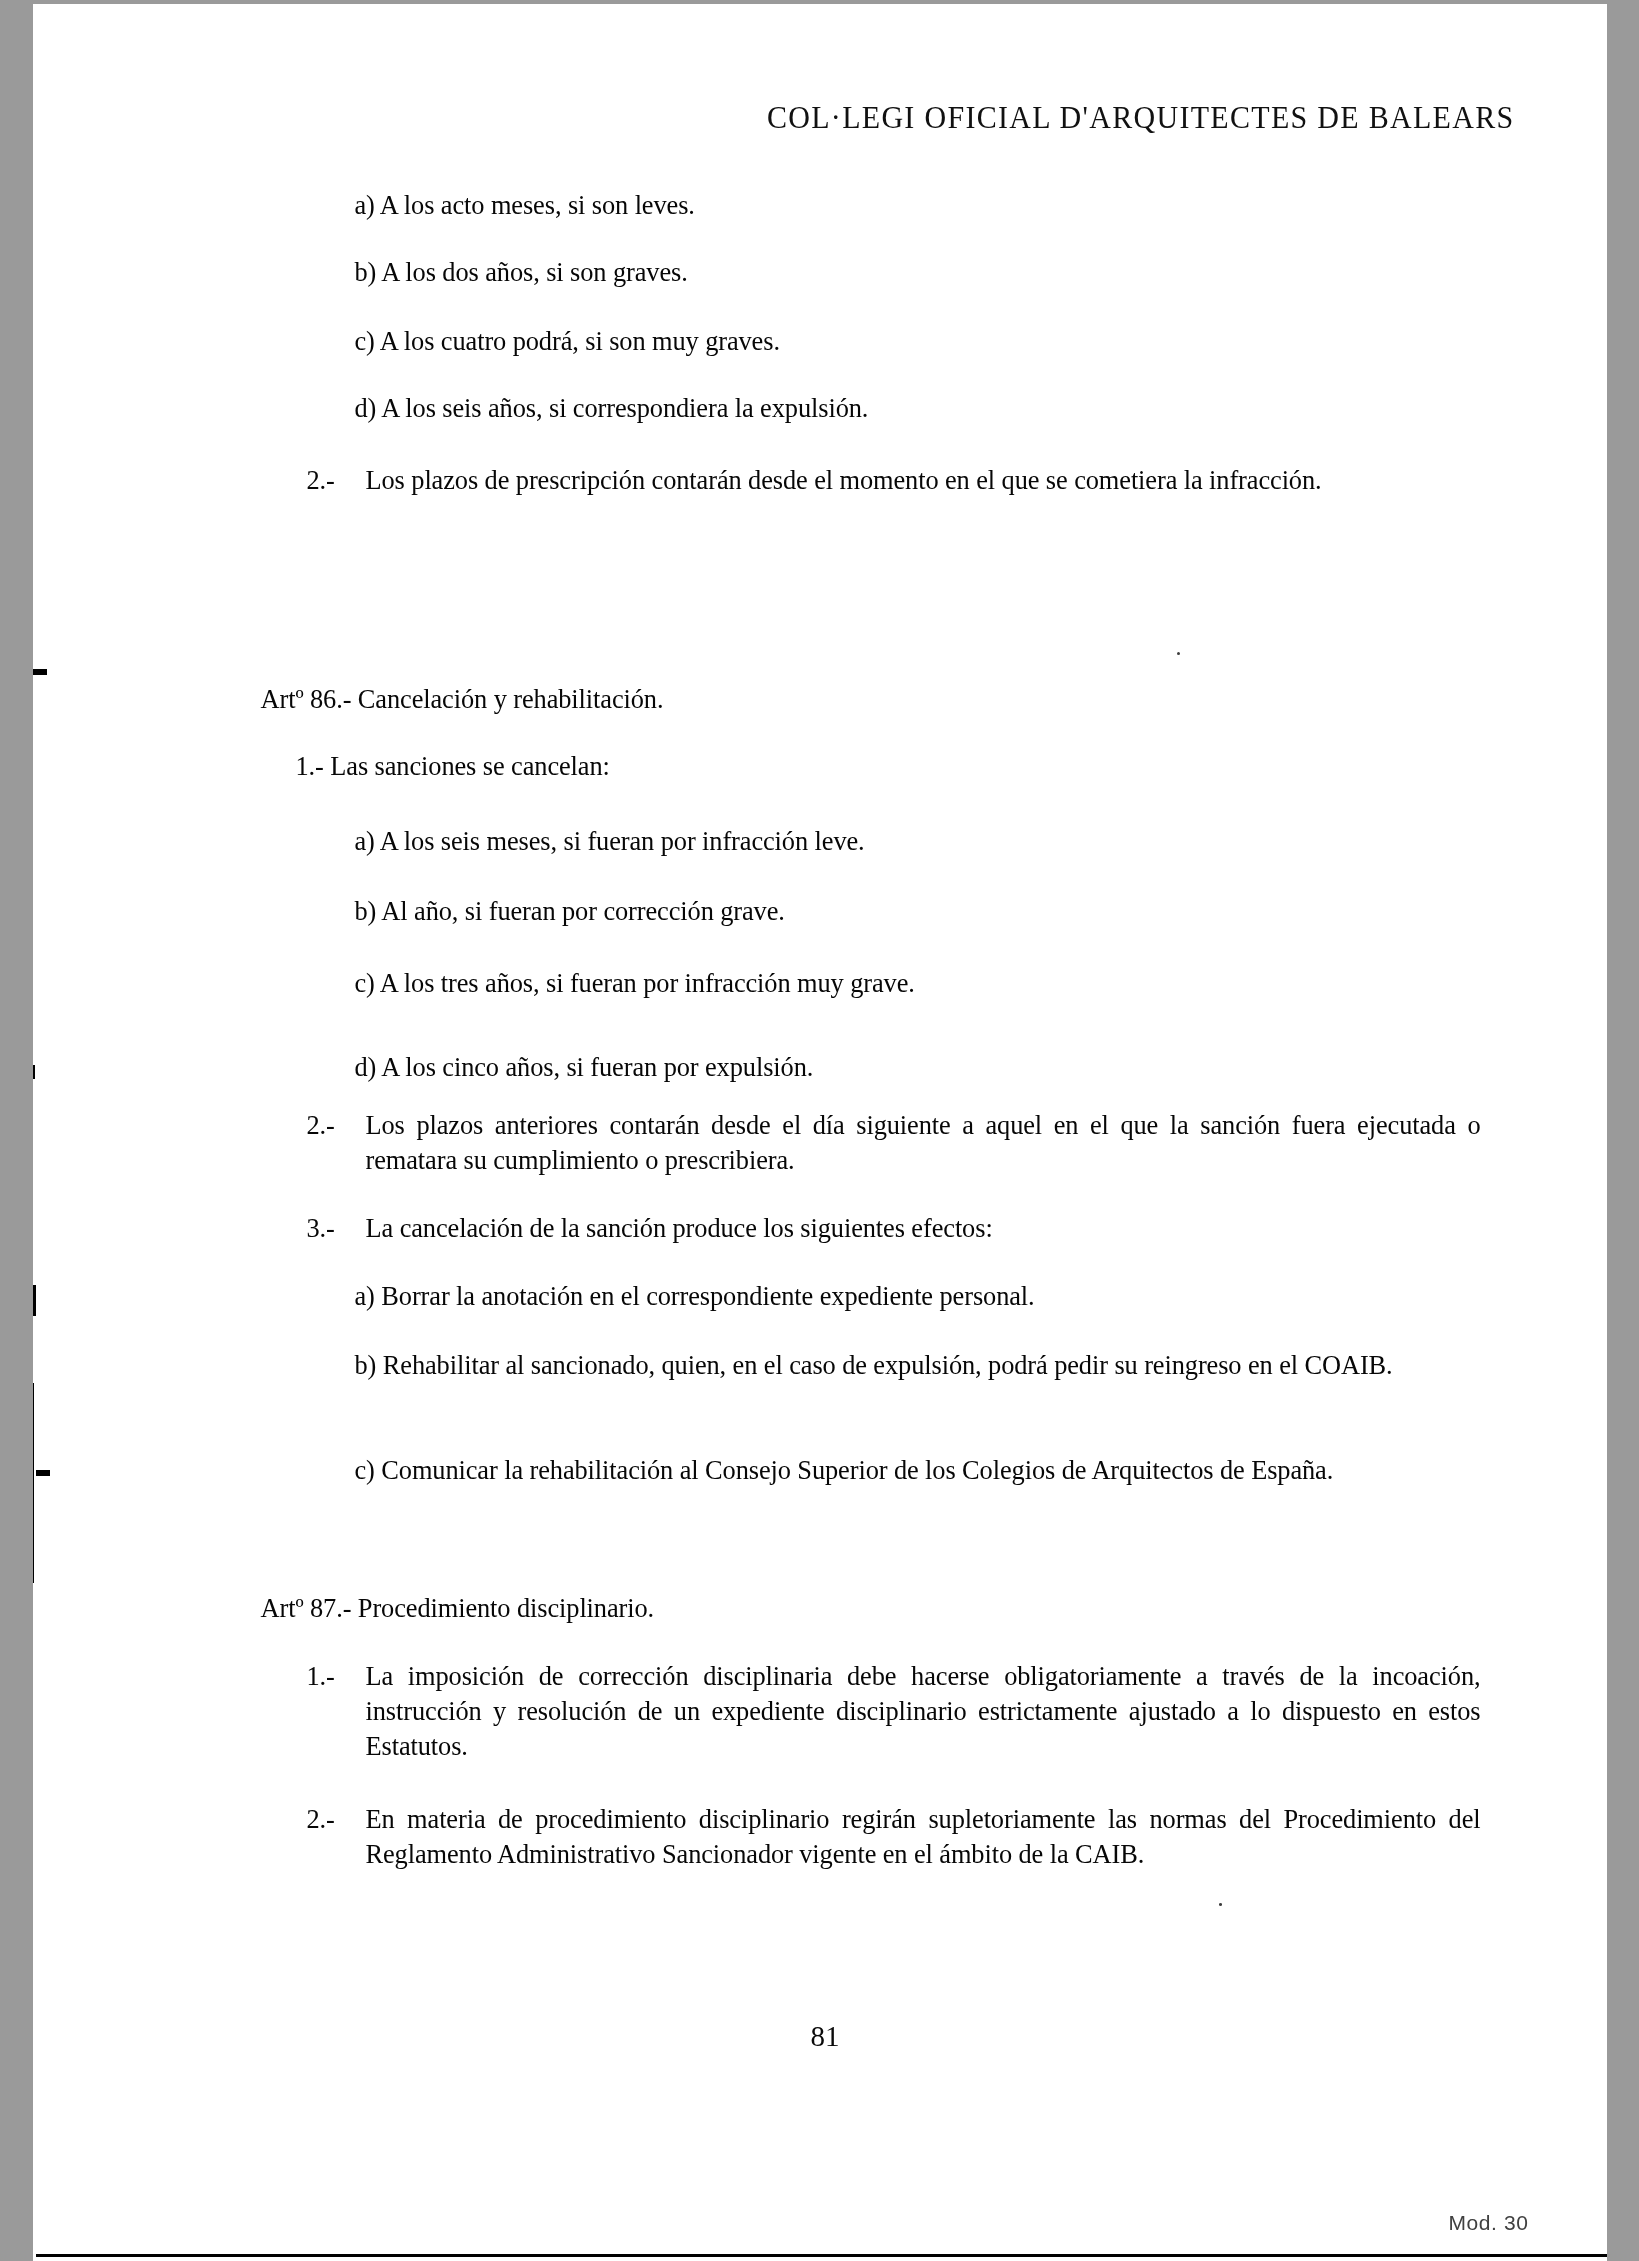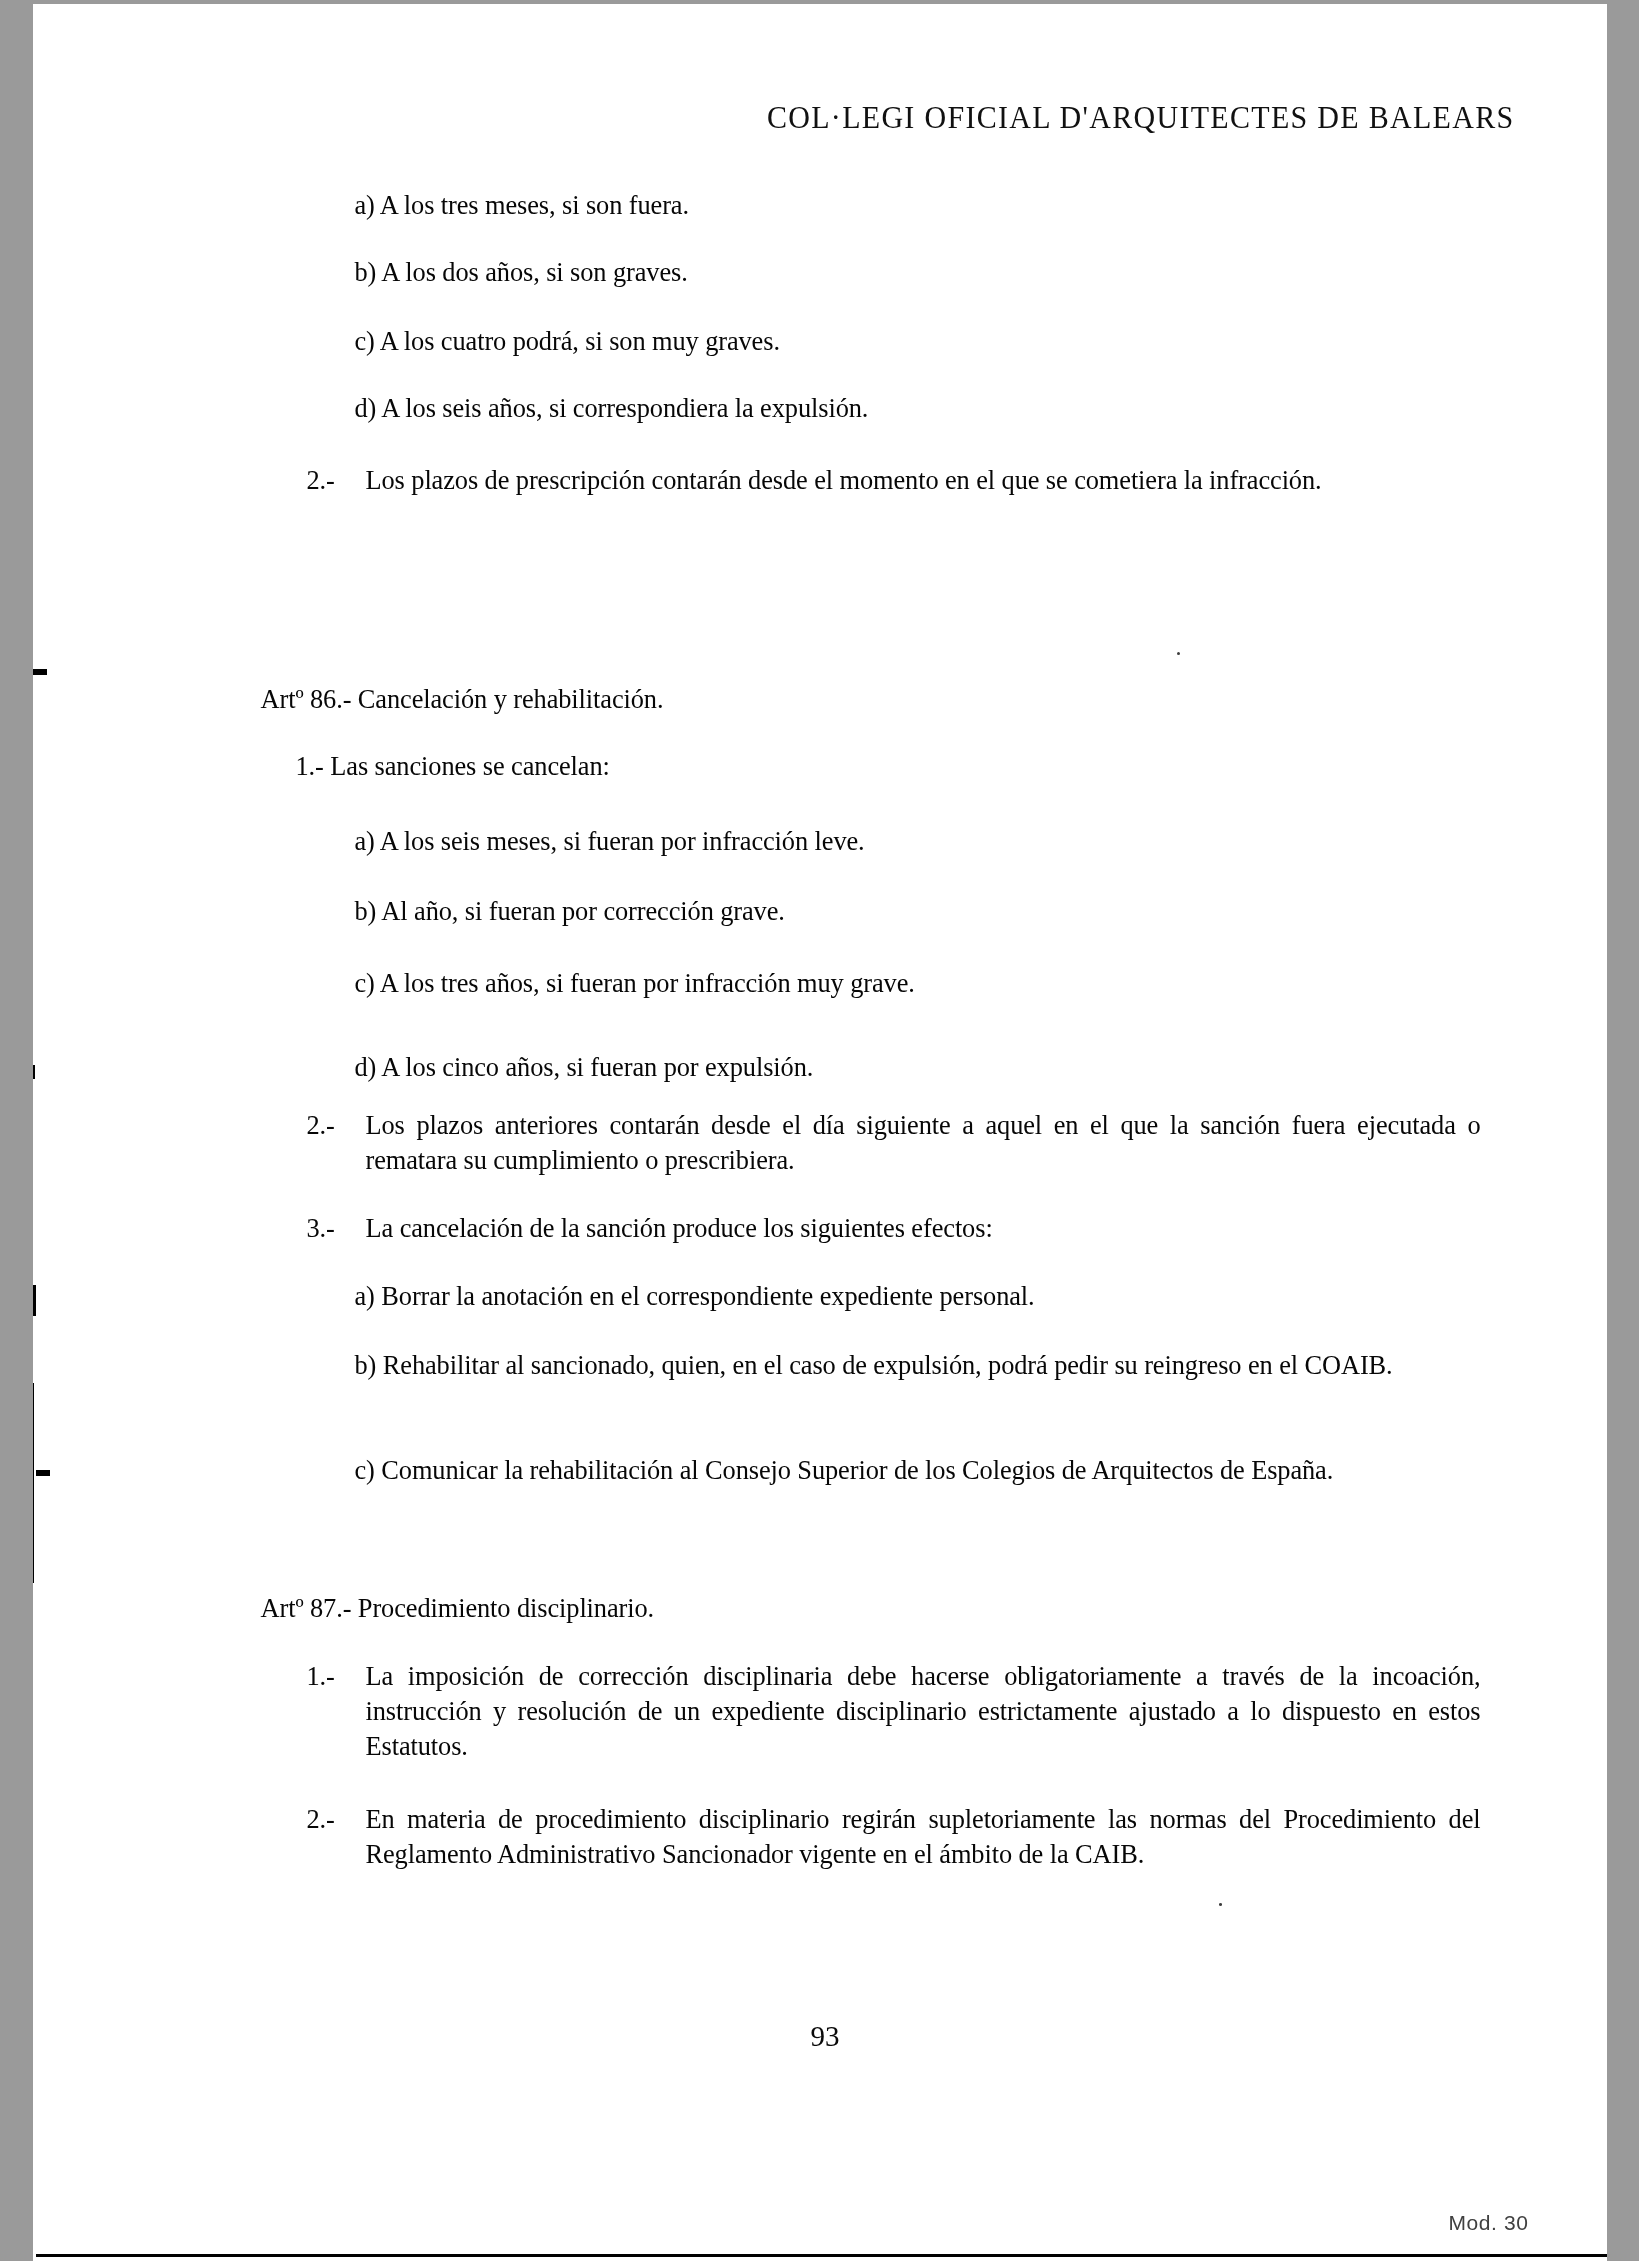--- a/index.html
+++ b/index.html
@@ -96,21 +96,21 @@
     border-radius: 50%;
   }
 </style>
 </head>
 <body>
 
 <div class="page">
 
   <div class="doc-header">COL·LEGI OFICIAL D'ARQUITECTES DE BALEARS</div>
 
-  <div class="blk letter" style="top:184px">a) A los tres meses, si son fuera.</div>
+  <div class="blk letter" style="top:184px">a) A los acto meses, si son leves.</div>
   <div class="blk letter" style="top:251px">b) A los dos años, si son graves.</div>
   <div class="blk letter" style="top:320px">c) A los cuatro podrá, si son muy graves.</div>
   <div class="blk letter" style="top:387px">d) A los seis años, si correspondiera la expulsión.</div>
 
   <div class="blk num" style="top:459px">
     <span class="mk">2.-</span><span>Los plazos de prescripción contarán desde el momento en el que se cometiera la infracción.</span>
   </div>
 
   <div class="blk heading" style="top:678px">Artº 86.- Cancelación y rehabilitación.</div>
 
@@ -134,21 +134,21 @@
 
   <div class="blk heading" style="top:1587px">Artº 87.- Procedimiento disciplinario.</div>
 
   <div class="blk num" style="top:1655px">
     <span class="mk">1.-</span><span>La imposición de corrección disciplinaria debe hacerse obligatoriamente a través de la incoación, instrucción y resolución de un expediente disciplinario estrictamente ajustado a lo dispuesto en estos Estatutos.</span>
   </div>
   <div class="blk num" style="top:1798px">
     <span class="mk">2.-</span><span>En materia de procedimiento disciplinario regirán supletoriamente las normas del Procedimiento del Reglamento Administrativo Sancionador vigente en el ámbito de la CAIB.</span>
   </div>
 
-  <div class="page-number">93</div>
+  <div class="page-number">81</div>
   <div class="mod-label">Mod. 30</div>
   <div class="bottom-rule"></div>
 
   <div class="scan-mark" style="left:0; top:665px; width:14px; height:5.8px;"></div>
   <div class="scan-mark" style="left:0; top:1061px; width:2.6px;  height:14px;"></div>
   <div class="scan-mark" style="left:0; top:1281px; width:3.9px;  height:31px;"></div>
   <div class="scan-mark" style="left:0; top:1379px; width:1.9px;  height:200px;"></div>
   <div class="scan-mark" style="left:3.9px; top:1466px; width:14px; height:5.8px;"></div>
   <div class="speck" style="left:1144px; top:648px; width:3.2px; height:3.2px;"></div>
   <div class="speck" style="left:1186px; top:1899px; width:3.2px; height:2.6px;"></div>

